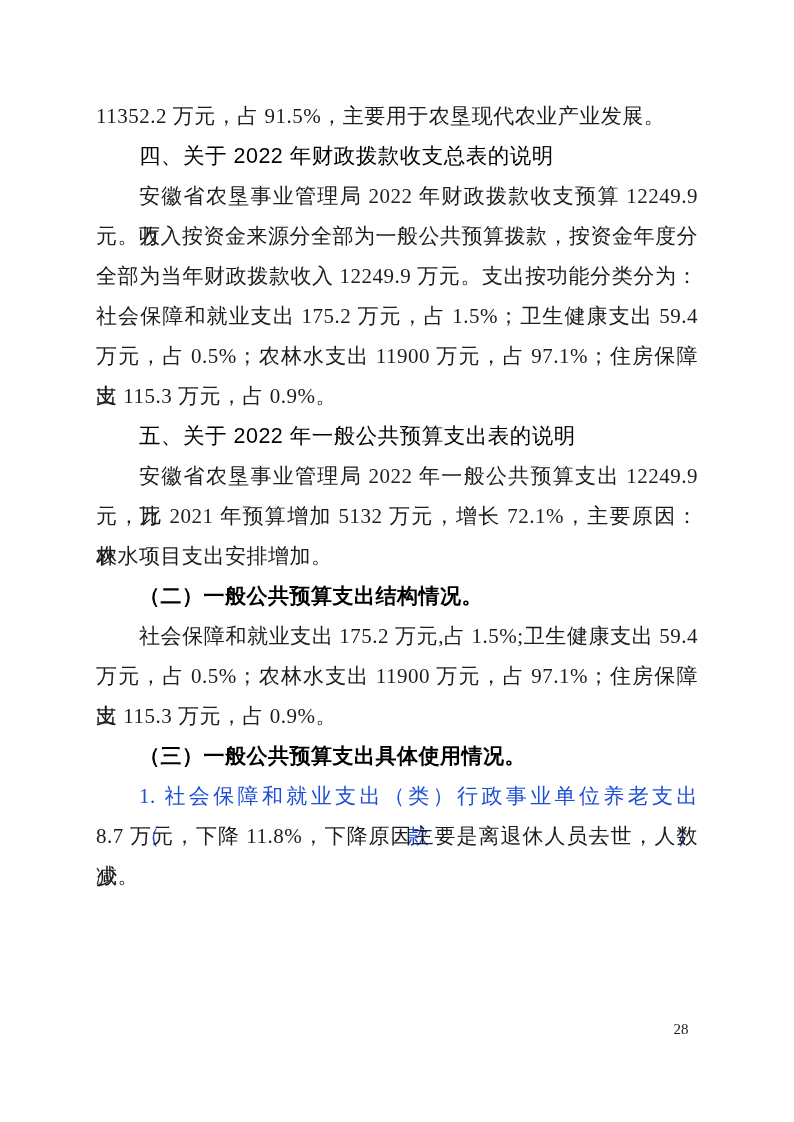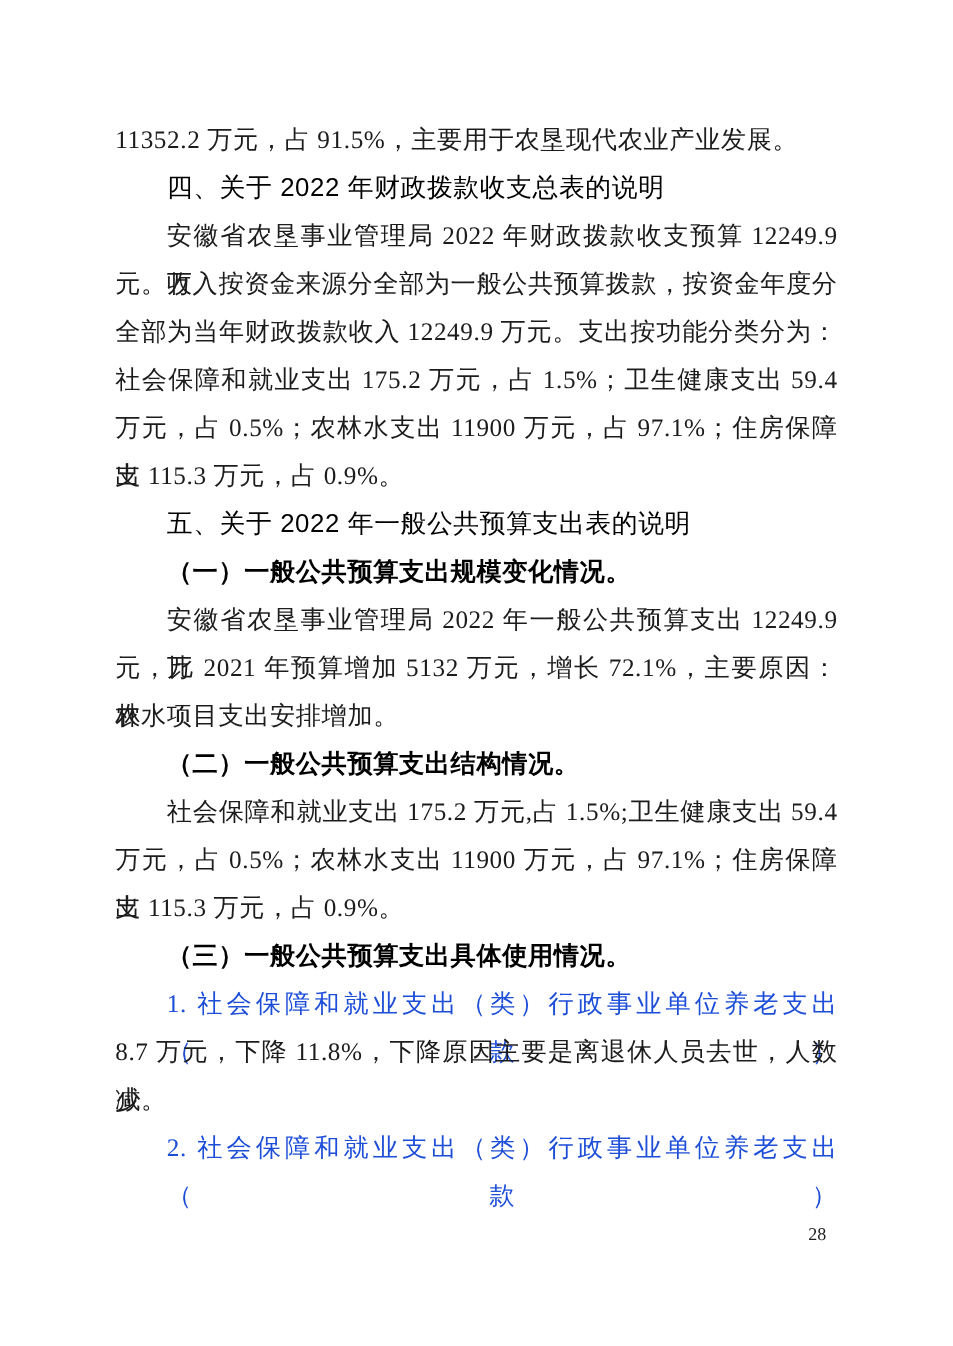--- a/index.html
+++ b/index.html
@@ -77,36 +77,34 @@
 
     <div class="line justify indent">安徽省农垦事业管理局 2022 年财政拨款收支预算 12249.9 万</div>
     <div class="line justify">元。收入按资金来源分全部为一般公共预算拨款，按资金年度分</div>
     <div class="line justify">全部为当年财政拨款收入 12249.9 万元。支出按功能分类分为：</div>
     <div class="line justify">社会保障和就业支出 175.2 万元，占 1.5%；卫生健康支出 59.4</div>
     <div class="line justify">万元，占 0.5%；农林水支出 11900 万元，占 97.1%；住房保障支</div>
     <div class="line">出 115.3 万元，占 0.9%。</div>
 
     <div class="line h-hei indent">五、关于 2022 年一般公共预算支出表的说明</div>
 
-    <div class="line h-kai indent">（一）一般公共预算支出规模变化情况。</div>
 
     <div class="line justify indent">安徽省农垦事业管理局 2022 年一般公共预算支出 12249.9 万</div>
     <div class="line justify">元，比 2021 年预算增加 5132 万元，增长 72.1%，主要原因：农</div>
     <div class="line">林水项目支出安排增加。</div>
 
     <div class="line h-kai indent">（二）一般公共预算支出结构情况。</div>
 
     <div class="line justify indent">社会保障和就业支出 175.2 万元,占 1.5%;卫生健康支出 59.4</div>
     <div class="line justify">万元，占 0.5%；农林水支出 11900 万元，占 97.1%；住房保障支</div>
     <div class="line">出 115.3 万元，占 0.9%。</div>
 
     <div class="line h-kai indent">（三）一般公共预算支出具体使用情况。</div>
 
     <div class="line justify indent lead-bold">1. 社会保障和就业支出（类）行政事业单位养老支出（款）</div>
     <div class="line justify">8.7 万元，下降 11.8%，下降原因主要是离退休人员去世，人数减</div>
     <div class="line">少。</div>
 
-    <div class="line justify indent lead-bold">2. 社会保障和就业支出（类）行政事业单位养老支出（款）</div>
 
   </div>
 
   <div class="pagenum">28</div>
 </div>
 
 </body></html>

